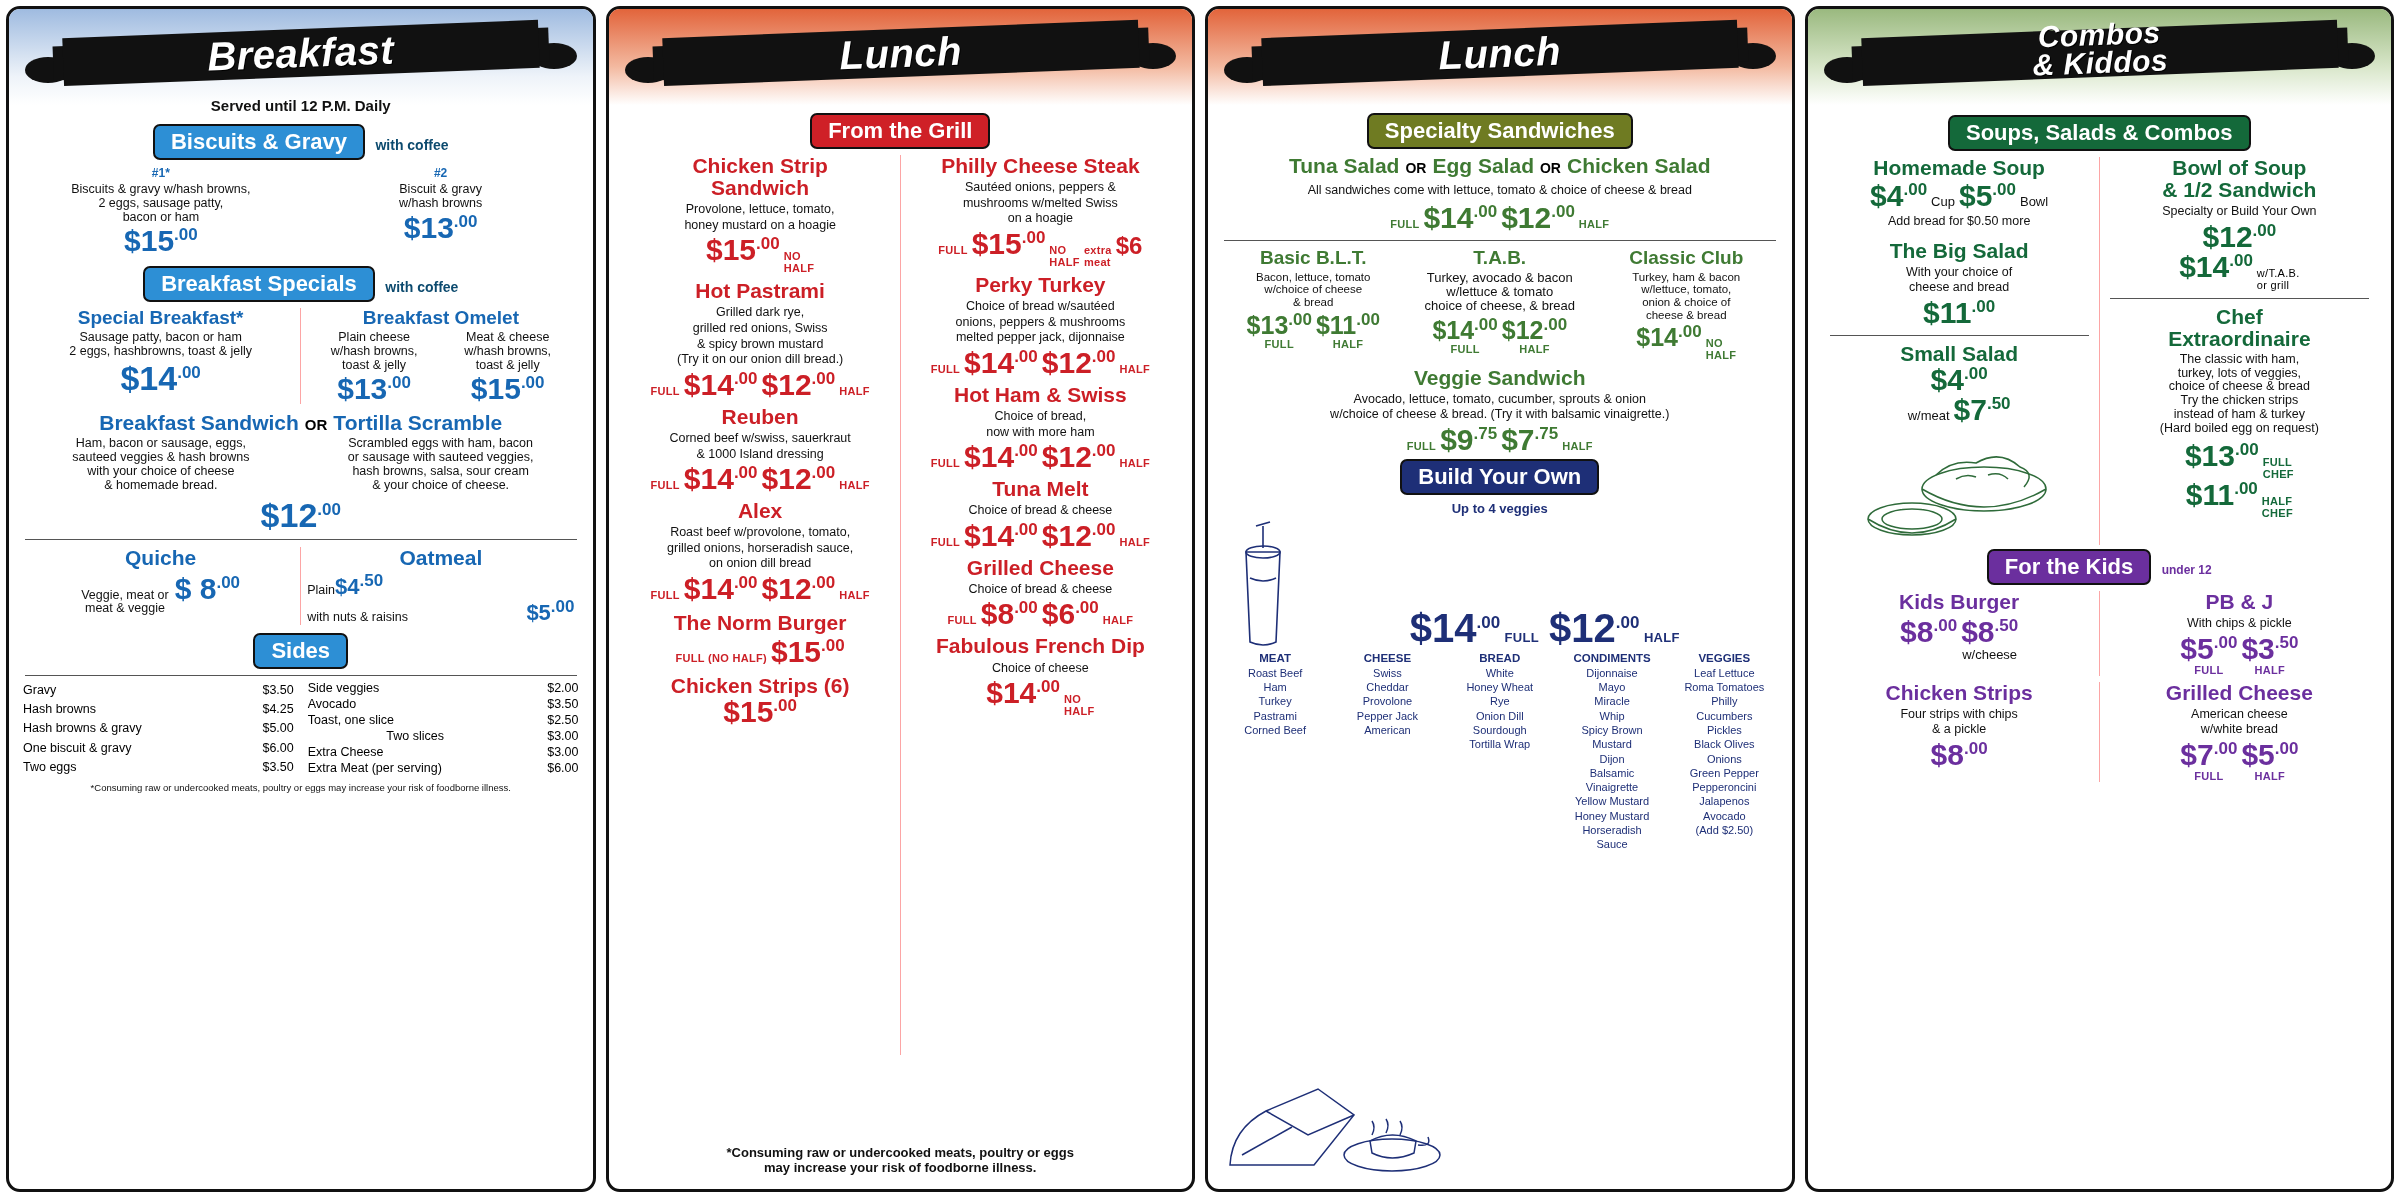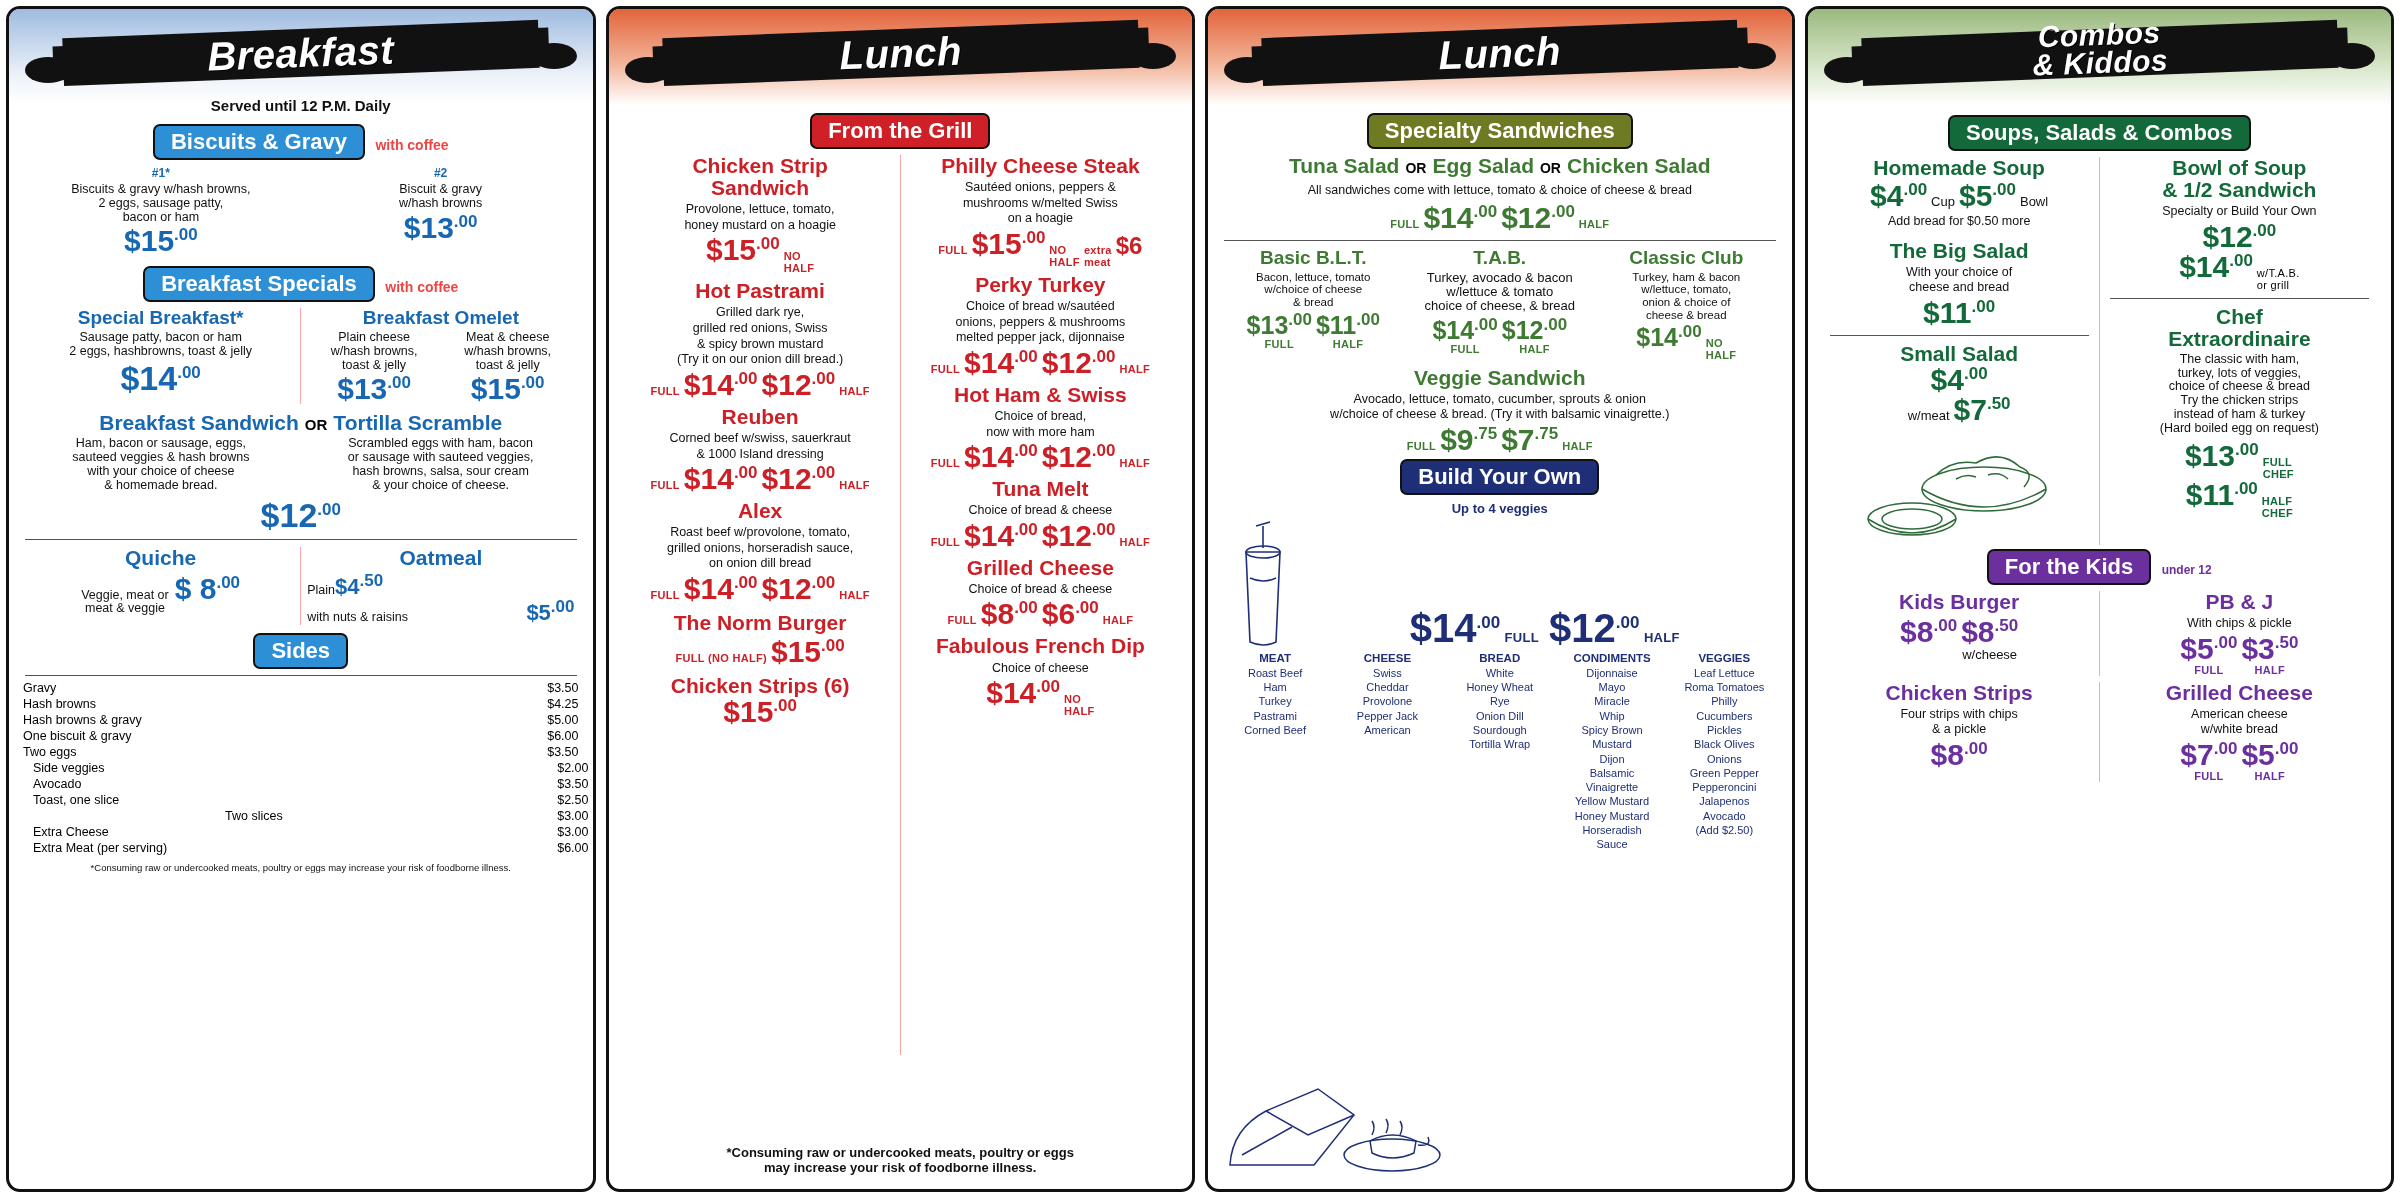--- a/index.html
+++ b/index.html
@@ -65,21 +65,21 @@
     display:inline-block; color:#fff; font-weight:bold; font-size:22px;
     padding:3px 16px; border-radius:7px; border:2px solid #111;
   }
   .pill-wrap { text-align:center; margin:10px 0 6px; }
   .pill-blue { background:#2d8fd5; }
   .pill-red { background:#cf2027; }
   .pill-olive { background:#6f7b22; }
   .pill-green { background:#14693a; }
   .pill-navy { background:#1e2f77; }
   .pill-purple { background:#6b2f9e;text-align:center; }
-  .with-coffee { color:#ef4444; font-size:14px; font-weight:bold; margin-left:6px; vertical-align:middle; }
+  .with-coffee { color:#0c4a6e; font-size:14px; font-weight:bold; margin-left:6px; vertical-align:middle; }
 
   .center { text-align:center; }
   .blue { color:#1767b3; }
   .red { color:#cc1f26; }
   .green { color:#3f7a33; }
   .dgreen { color:#14693a; }
   .purple { color:#6b2f9e; }
   .bold { font-weight:bold; }
 
   .item-title { font-weight:bold; font-size:21px; line-height:1.05; text-align:center; }
@@ -93,21 +93,21 @@
 
   .row { display:flex; align-items:baseline; justify-content:center; gap:6px; }
   .two-col { display:flex; }
   .two-col > div { flex:1 1 0; padding:0 6px; }
   .vline { border-left:1px solid #fca5a5; }
   .hline { border-top:1px solid #555; margin:7px 4px; }
 
   .num { font-size:12px; font-weight:bold; }
 
   
-  .sides { display:flex; font-size:12.5px;flex-direction:column; }
+  .sides { display:flex; font-size:12.5px; }
   .sides table { width:100%; border-collapse:collapse; }
   .sides td { padding:1px 2px; }
   .sides td.p { text-align:right; }
   .footnote { font-size:9.5px; text-align:center; margin-top:6px; color:#111; }
   .footnote.big { font-size:13px; font-weight:bold; }
 
   .pricerow { display:flex; justify-content:center; align-items:baseline; gap:4px; }
 
   
   .byo { display:flex; font-size:11px; text-align:center; gap:2px; }

